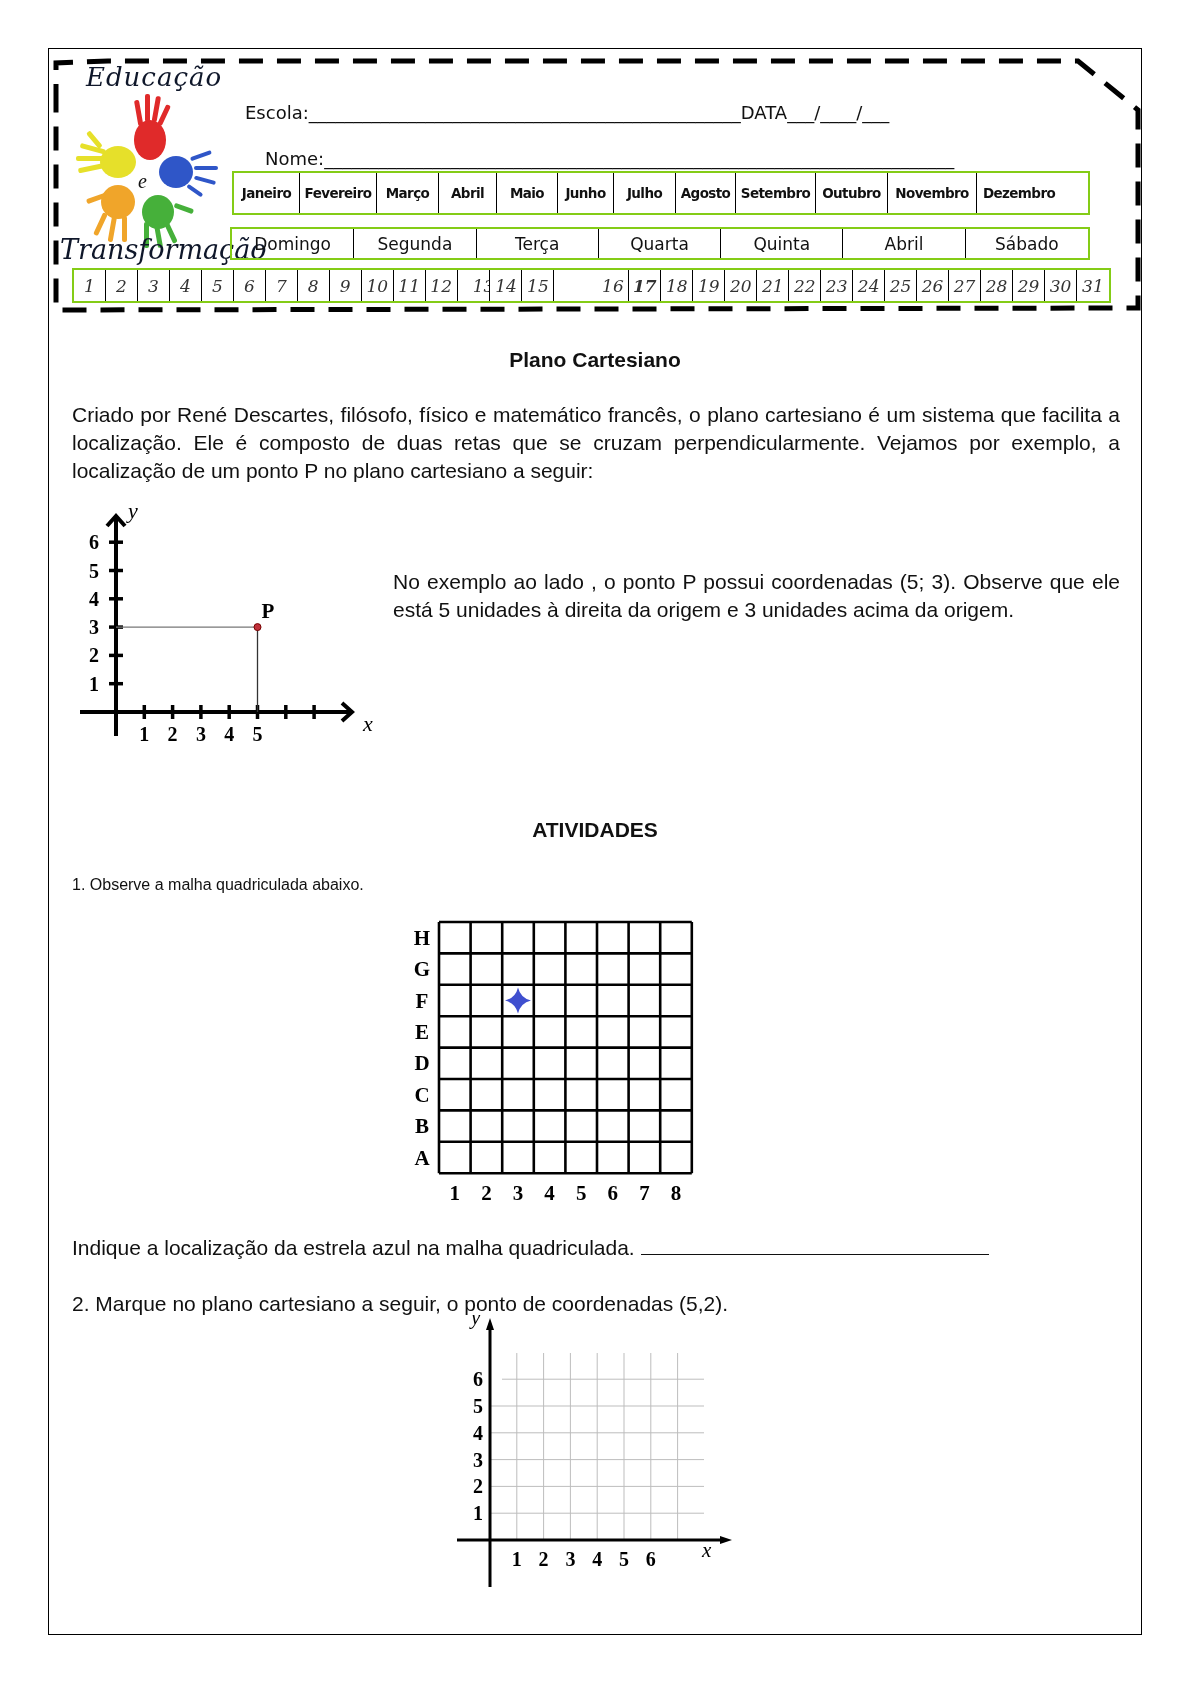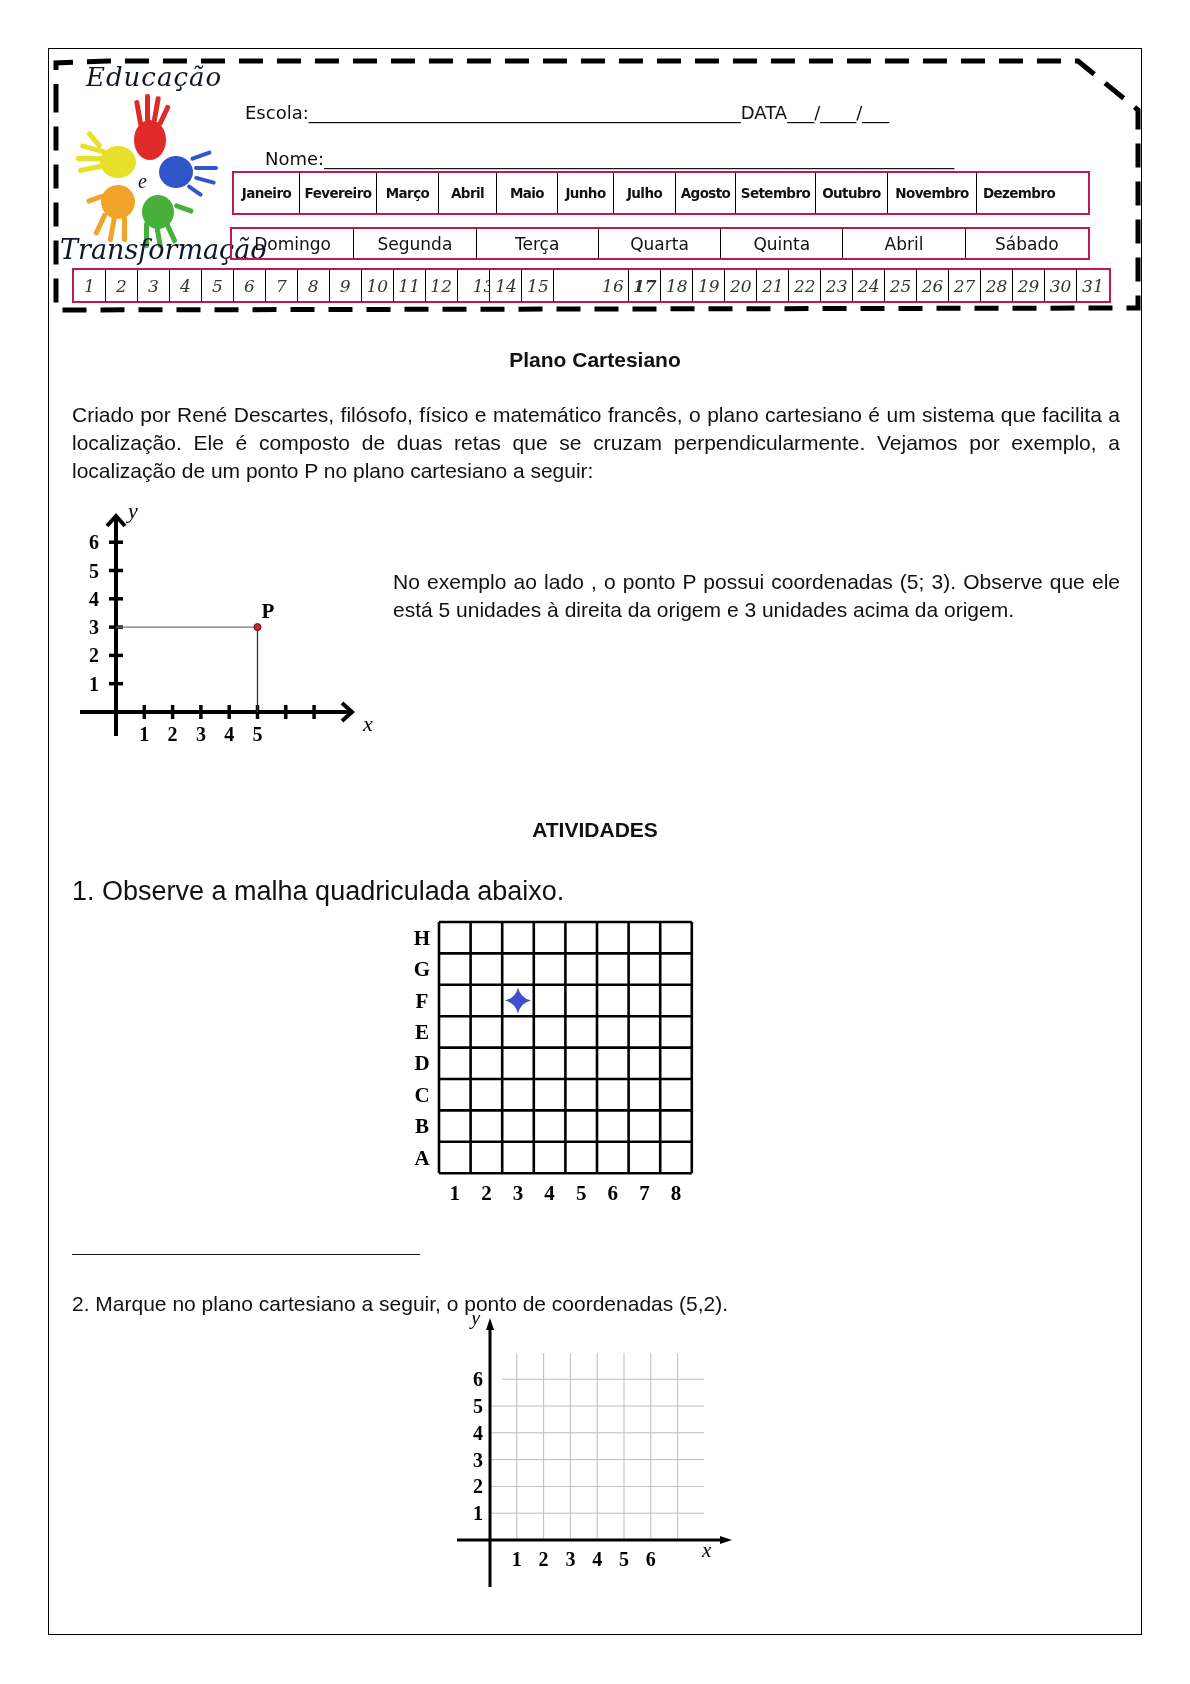--- a/index.html
+++ b/index.html
@@ -1,21 +1,21 @@
 <!DOCTYPE html>
 <html><head>
 <meta charset="utf-8">
 <style>
   html, body { margin:0; padding:0; background:#fff; }
   body { width:1190px; height:1684px; position:relative; overflow:hidden; font-family:"Liberation Sans", sans-serif; color:#111; }
   .abs { position:absolute; }
   .page-border { left:48px; top:48px; width:1094px; height:1587px; border:1.5px solid #000; box-sizing:border-box; }
   .logo-word { font-family:"DejaVu Serif", serif; font-style:italic; font-size:26px; color:#0f172a; letter-spacing:1px; }
   .field { font-family:"DejaVu Sans", sans-serif; font-size:18px; color:#111; white-space:nowrap; }
-  .row-box { display:flex; border:2px solid #be185d; box-sizing:border-box;text-align:right; }
+  .row-box { display:flex; border:2px solid #84cc16; box-sizing:border-box;text-align:right; }
   .row-box > div { border-right:1.5px solid #000; display:flex; align-items:center; justify-content:center; white-space:nowrap; overflow:hidden; box-sizing:border-box; }
   .row-box > div:last-child { border-right:none; }
   .months > div { font-family:"DejaVu Sans", sans-serif; font-weight:bold; font-size:13.5px; letter-spacing:-0.6px; }
   .weekdays > div { font-family:"DejaVu Sans", sans-serif; font-size:17px; }
   .days > div { font-family:"DejaVu Serif", serif; font-style:italic; font-size:17px; color:#333; }
   .title { font-weight:bold; font-size:21px; text-align:center; }
   .para { font-size:21px; line-height:28px; text-align:justify; }
   .para-last { text-align-last:left; }
   svg text { font-family:"Liberation Serif", serif; }
 </style>
@@ -173,21 +173,21 @@
     <text x="68" y="18" font-size="22" font-style="italic">y</text>
     <line x1="56" y1="127.1" x2="197.5" y2="127.1" stroke="#777" stroke-width="1.3"></line>
     <line x1="197.5" y1="127.1" x2="197.5" y2="212" stroke="#333" stroke-width="1.3"></line>
     <circle cx="197.5" cy="127.1" r="3.5" fill="#c0303a" stroke="#700" stroke-width="1"></circle>
     <text x="201.5" y="118.1" font-size="21" font-weight="bold">P</text>
   </svg>
 
 <div class="abs para para-last" style="left:393px;top:568px;width:727px;">No exemplo ao lado , o ponto P possui coordenadas (5; 3). Observe que ele está 5 unidades à direita da origem e 3 unidades acima da origem.</div>
 
 <div class="abs title" style="left:48px;top:818px;width:1094px;">ATIVIDADES</div>
-<div class="abs" style="left:72px;top:876px;font-size:27px;">1. Observe a malha quadriculada abaixo.</div>
+<div class="abs" style="left:72px;top:876px;font-size:16px;">1. Observe a malha quadriculada abaixo.</div>
 
 <svg class="abs" id="grid-chart" style="left:400px;top:915px;" width="310" height="300">
     <line x1="39" y1="7" x2="39" y2="258.2" stroke="#000" stroke-width="2.6"></line>
     <line x1="70.6" y1="7" x2="70.6" y2="258.2" stroke="#000" stroke-width="2.6"></line>
     <line x1="102.2" y1="7" x2="102.2" y2="258.2" stroke="#000" stroke-width="2.6"></line>
     <line x1="133.8" y1="7" x2="133.8" y2="258.2" stroke="#000" stroke-width="2.6"></line>
     <line x1="165.4" y1="7" x2="165.4" y2="258.2" stroke="#000" stroke-width="2.6"></line>
     <line x1="197" y1="7" x2="197" y2="258.2" stroke="#000" stroke-width="2.6"></line>
     <line x1="228.60000000000002" y1="7" x2="228.60000000000002" y2="258.2" stroke="#000" stroke-width="2.6"></line>
     <line x1="260.20000000000005" y1="7" x2="260.20000000000005" y2="258.2" stroke="#000" stroke-width="2.6"></line>
@@ -214,20 +214,21 @@
     <text x="118" y="285.2" text-anchor="middle" font-size="21" font-weight="bold">3</text>
     <text x="149.60000000000002" y="285.2" text-anchor="middle" font-size="21" font-weight="bold">4</text>
     <text x="181.20000000000002" y="285.2" text-anchor="middle" font-size="21" font-weight="bold">5</text>
     <text x="212.8" y="285.2" text-anchor="middle" font-size="21" font-weight="bold">6</text>
     <text x="244.40000000000003" y="285.2" text-anchor="middle" font-size="21" font-weight="bold">7</text>
     <text x="276.00000000000006" y="285.2" text-anchor="middle" font-size="21" font-weight="bold">8</text>
     <path d="M 118 72.5 Q 120.5 83 131 85.5 Q 120.5 88 118 98.5 Q 115.5 88 105 85.5 Q 115.5 83 118 72.5 Z" fill="#3f4fcf"></path>
   </svg>
 
 <div class="abs" style="left:72px;top:1236px;font-size:21px;white-space:nowrap;">
+  <span>Indique a localização da estrela azul na malha quadriculada.</span>
   <span style="display:inline-block;width:348px;border-bottom:1.5px solid #111;height:18px;vertical-align:baseline;" title=""></span>
 </div>
 
 <div class="abs" style="left:72px;top:1292px;font-size:21px;">2. Marque no plano cartesiano a seguir, o ponto de coordenadas (5,2).</div>
 
 <svg class="abs" id="plane-chart" style="left:440px;top:1315px;" width="320" height="285">
     <line x1="76.8" y1="38" x2="76.8" y2="225" stroke="#bdbdbd" stroke-width="1"></line>
     <line x1="103.6" y1="38" x2="103.6" y2="225" stroke="#bdbdbd" stroke-width="1"></line>
     <line x1="130.4" y1="38" x2="130.4" y2="225" stroke="#bdbdbd" stroke-width="1"></line>
     <line x1="157.2" y1="38" x2="157.2" y2="225" stroke="#bdbdbd" stroke-width="1"></line>

